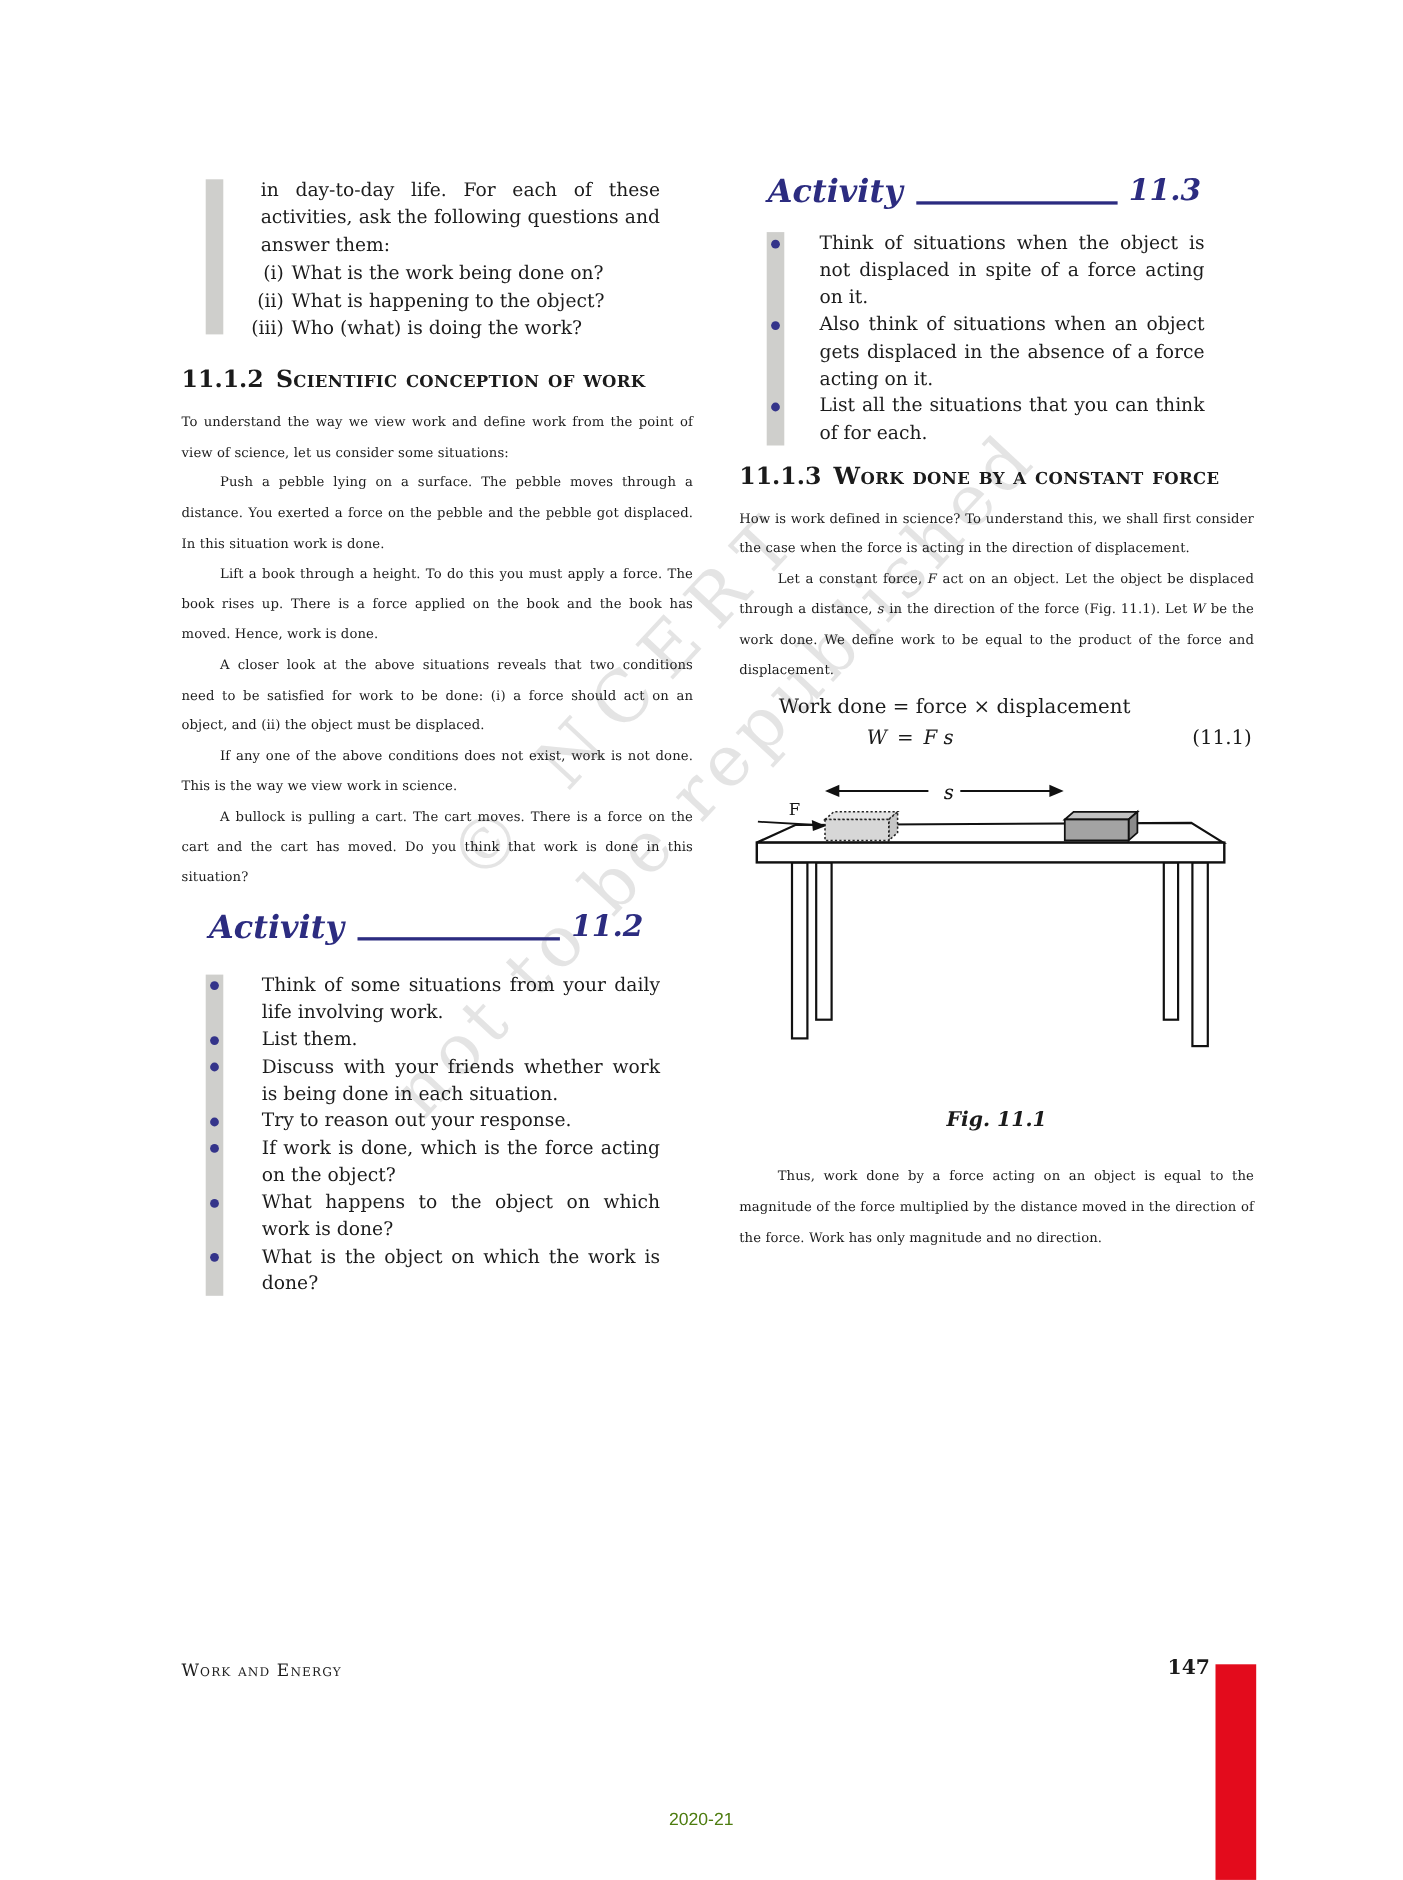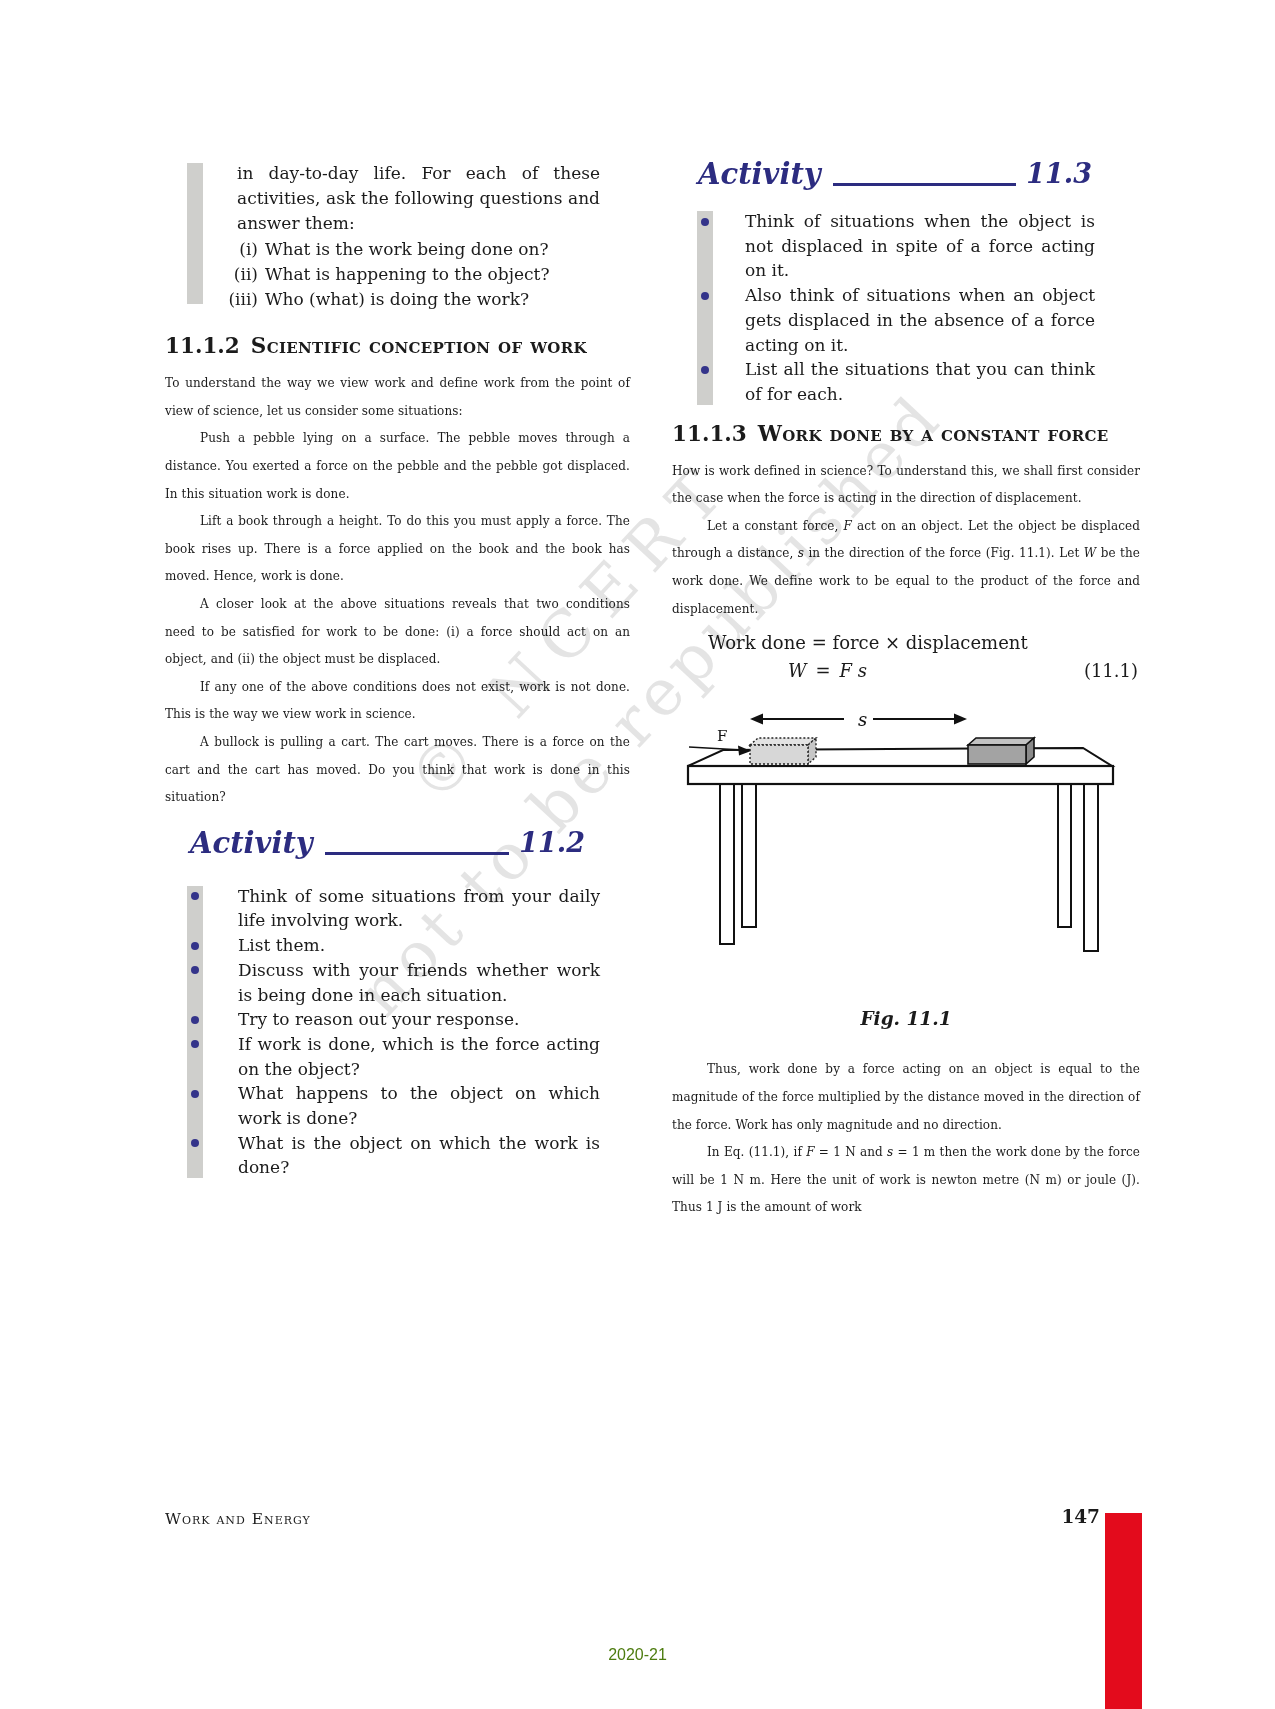--- a/index.html
+++ b/index.html
@@ -192,21 +192,20 @@
           <line x1="17" y1="38" x2="70" y2="41" stroke="#111" stroke-width="1.6"></line>
           <polygon points="79,42 66,36.5 67,46.5" fill="#111"></polygon>
         </g>
         <text x="45" y="32" font-size="15" font-family="DejaVu Serif, serif" fill="#111">F</text>
       </svg>
     </div>
 
     <div class="fig-caption">Fig. 11.1</div>
 
     <p class="body-p ind after-fig">Thus, work done by a force acting on an object is equal to the magnitude of the force multiplied by the distance moved in the direction of the force. Work has only magnitude and no direction.</p>
-    <p class="body-p ind">In Eq. (11.1), if <i>F</i> = 1 N and <i>s</i> = 1 m then the work done by the force will be 1 N m. Here the unit of work is newton metre (N m) or joule  (J).  Thus 1 J is the amount of work</p>
   </div>
 
   <div class="footer-left">Work and Energy</div>
   <div class="page-num">147</div>
   <div class="red-bar" style="background: rgb(227, 11, 28);"></div>
   <div class="year">2020-21</div>
 
 </div>
 
 </body></html>

